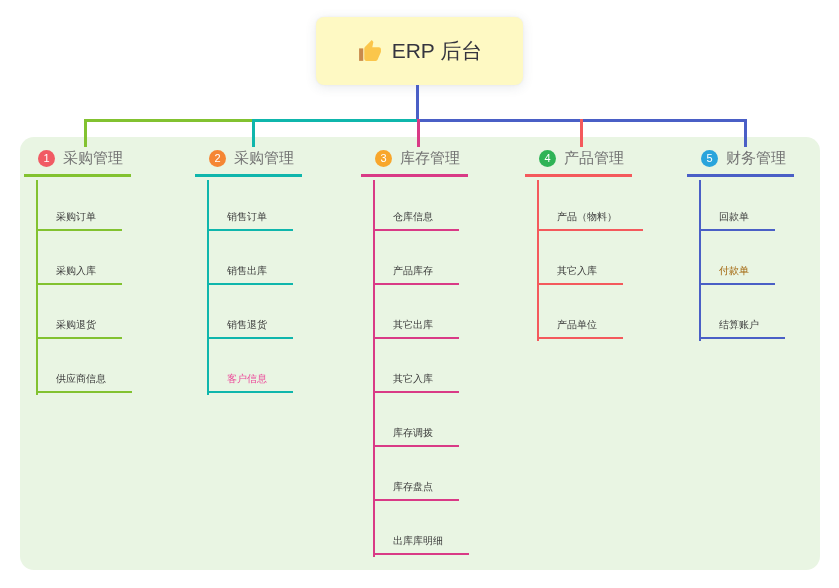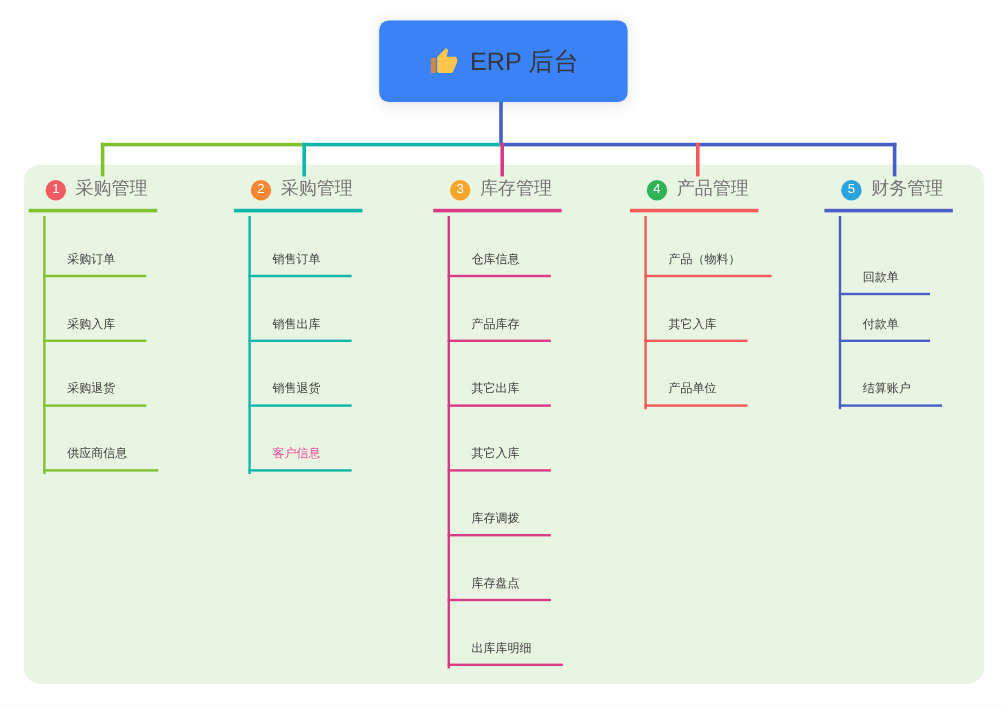--- a/index.html
+++ b/index.html
@@ -6,21 +6,21 @@
   #canvas{
     position:relative;width:839px;height:588px;overflow:hidden;background:#ffffff;
     font-family:"Liberation Sans","DejaVu Sans",sans-serif;
   }
   .panel{
     position:absolute;left:20px;top:137px;width:800px;height:433px;
     border-radius:14px;
   }
   .root-card{
     position:absolute;left:316px;top:17px;width:207px;height:68px;
-    background:#3b82f6;border-radius:8px;
+    background:#fef9c3;border-radius:8px;
     box-shadow:0 2px 12px rgba(60,70,90,0.12), 0 0 2px rgba(60,70,90,0.08);
     display:flex;align-items:center;justify-content:center;gap:10px;
     font-size:21px;color:#35353f;cursor:default;
   }
   .thumb{display:flex;align-items:center;}
   .cline{position:absolute;}
   .branch{position:absolute;top:137px;}
   .bheader{
     position:absolute;top:10px;left:0;display:flex;align-items:center;gap:8px;
     padding:0 8px 5px 14px;white-space:nowrap;cursor:default;
@@ -111,18 +111,18 @@
         <div class="bitem" style="top: 68px; border-bottom: 2px solid rgb(244, 89, 92); color: rgb(60, 60, 60);">产品（物料）</div>
         <div class="bitem" style="top: 122px; border-bottom: 2px solid rgb(244, 89, 92); color: rgb(60, 60, 60);">其它入库</div>
         <div class="bitem" style="top: 176px; border-bottom: 2px solid rgb(244, 89, 92); color: rgb(60, 60, 60);">产品单位</div>
       </div>
       <div class="branch" style="left: 687px;">
         <div class="bheader" style="border-bottom: 3px solid rgb(74, 95, 198);">
           <span class="badge" style="background: rgb(41, 164, 220);">5</span>
           <span class="blabel">财务管理</span>
         </div>
         <div class="stem" style="top: 43px; height: 161px; background: rgb(74, 95, 198);"></div>
-        <div class="bitem" style="top: 83px; border-bottom: 2px solid rgb(74, 95, 198); color: rgb(60, 60, 60);">回款单</div>
-        <div class="bitem" style="top: 122px; border-bottom: 2px solid rgb(74, 95, 198); color: #404040;">付款单</div>
+        <div class="bitem" style="top: 68px; border-bottom: 2px solid rgb(74, 95, 198); color: rgb(60, 60, 60);">回款单</div>
+        <div class="bitem" style="top: 122px; border-bottom: 2px solid rgb(74, 95, 198); color: #a16207;">付款单</div>
         <div class="bitem" style="top: 176px; border-bottom: 2px solid rgb(74, 95, 198); color: rgb(60, 60, 60);">结算账户</div>
       </div>
     </div>
 </div>
 
 </body></html>

